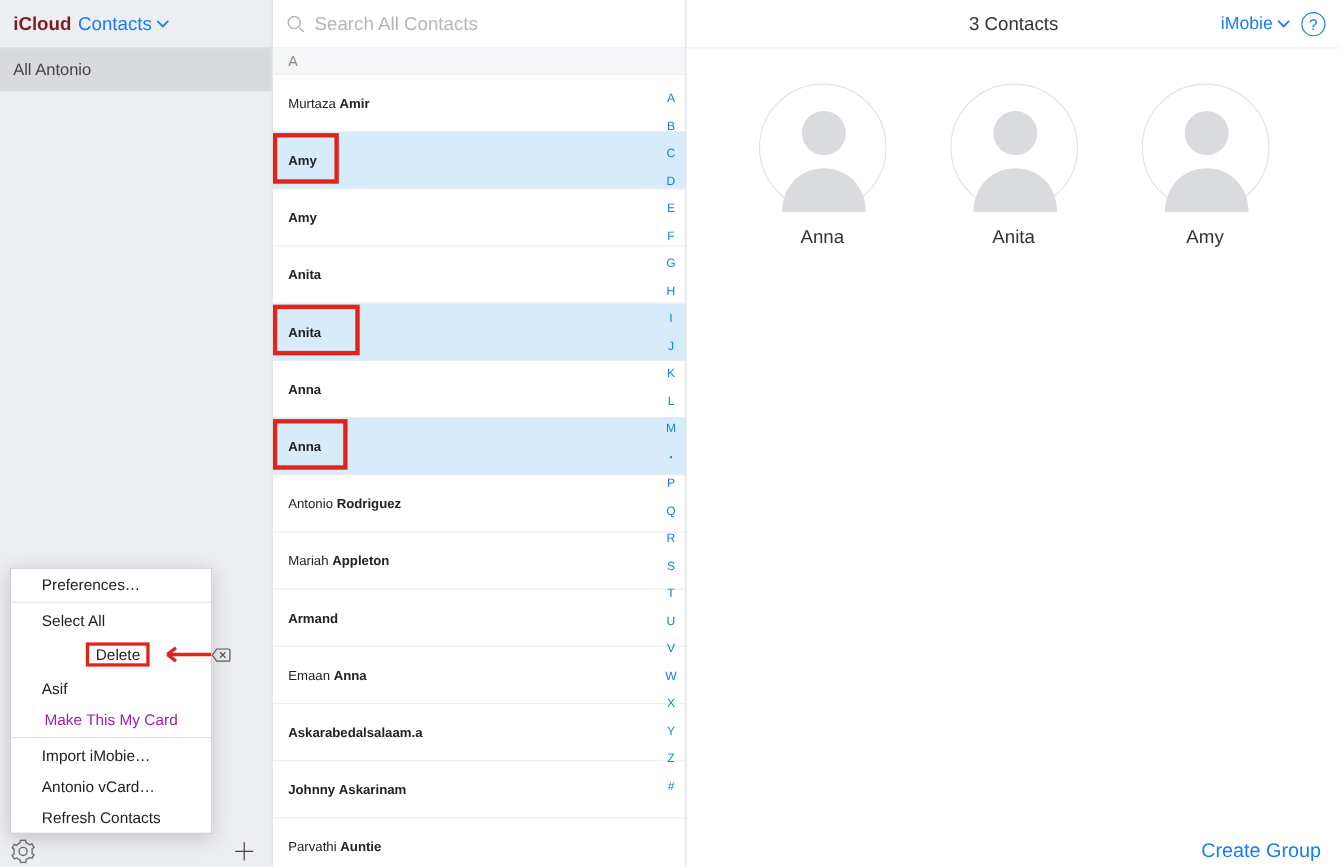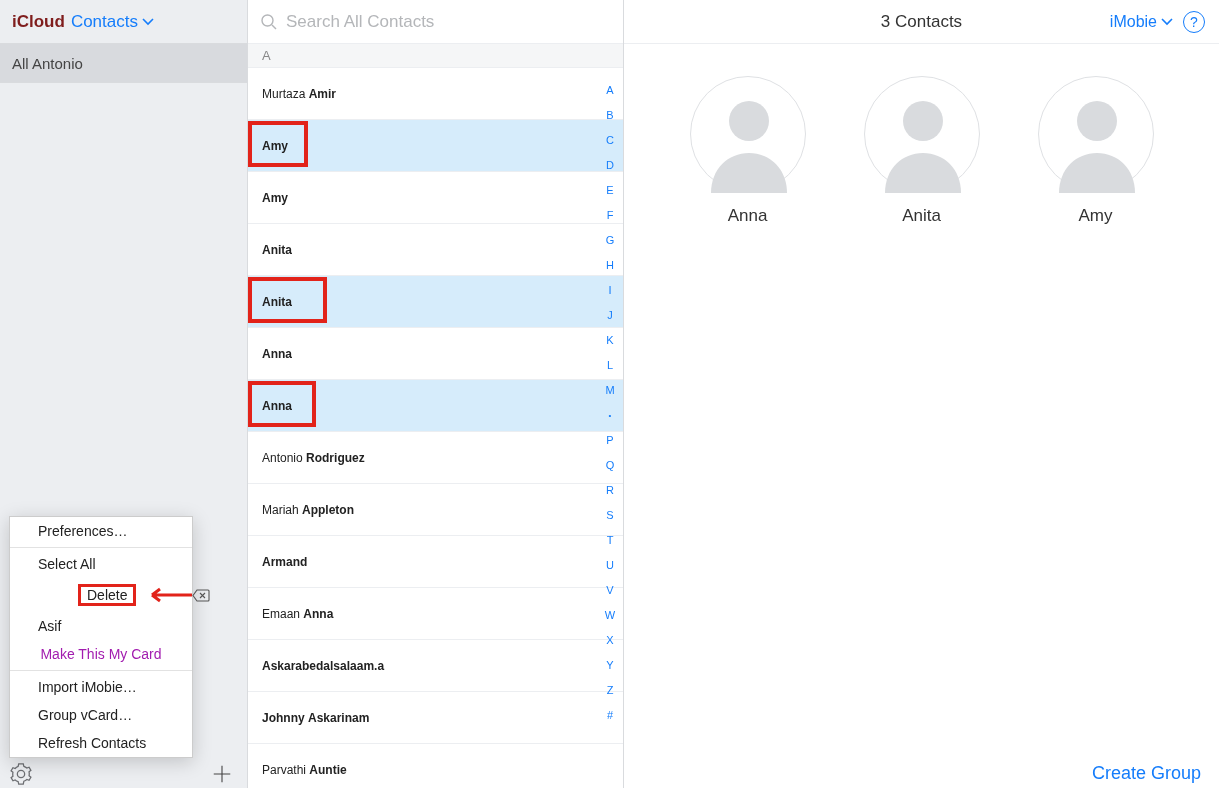--- a/index.html
+++ b/index.html
@@ -311,21 +311,21 @@
           <svg width="18" height="13" viewBox="0 0 18 13">
               <path d="M5 1h11a1 1 0 011 1v9a1 1 0 01-1 1H5L1 6.5 5 1z" fill="none" stroke="#555" stroke-width="1.1"></path>
               <path d="M8 4l5 5M13 4l-5 5" stroke="#555" stroke-width="1.1"></path>
             </svg>
         </span>
       </div>
       <div class="item">Asif</div>
       <div class="item disabled">Make This My Card</div>
       <div class="sep"></div>
       <div class="item">Import iMobie…</div>
-      <div class="item">Group vCard…</div>
+      <div class="item">Antonio vCard…</div>
       <div class="item">Refresh Contacts</div>
     </div>
   </div>
 
   <div class="list-col">
     <div class="search-bar">
       <span>
         <svg width="18" height="18" viewBox="0 0 18 18">
             <circle cx="7.5" cy="7.5" r="5.5" fill="none" stroke="#b4b6b9" stroke-width="1.4"></circle>
             <path d="M12 12l4 4" stroke="#b4b6b9" stroke-width="1.4"></path>

